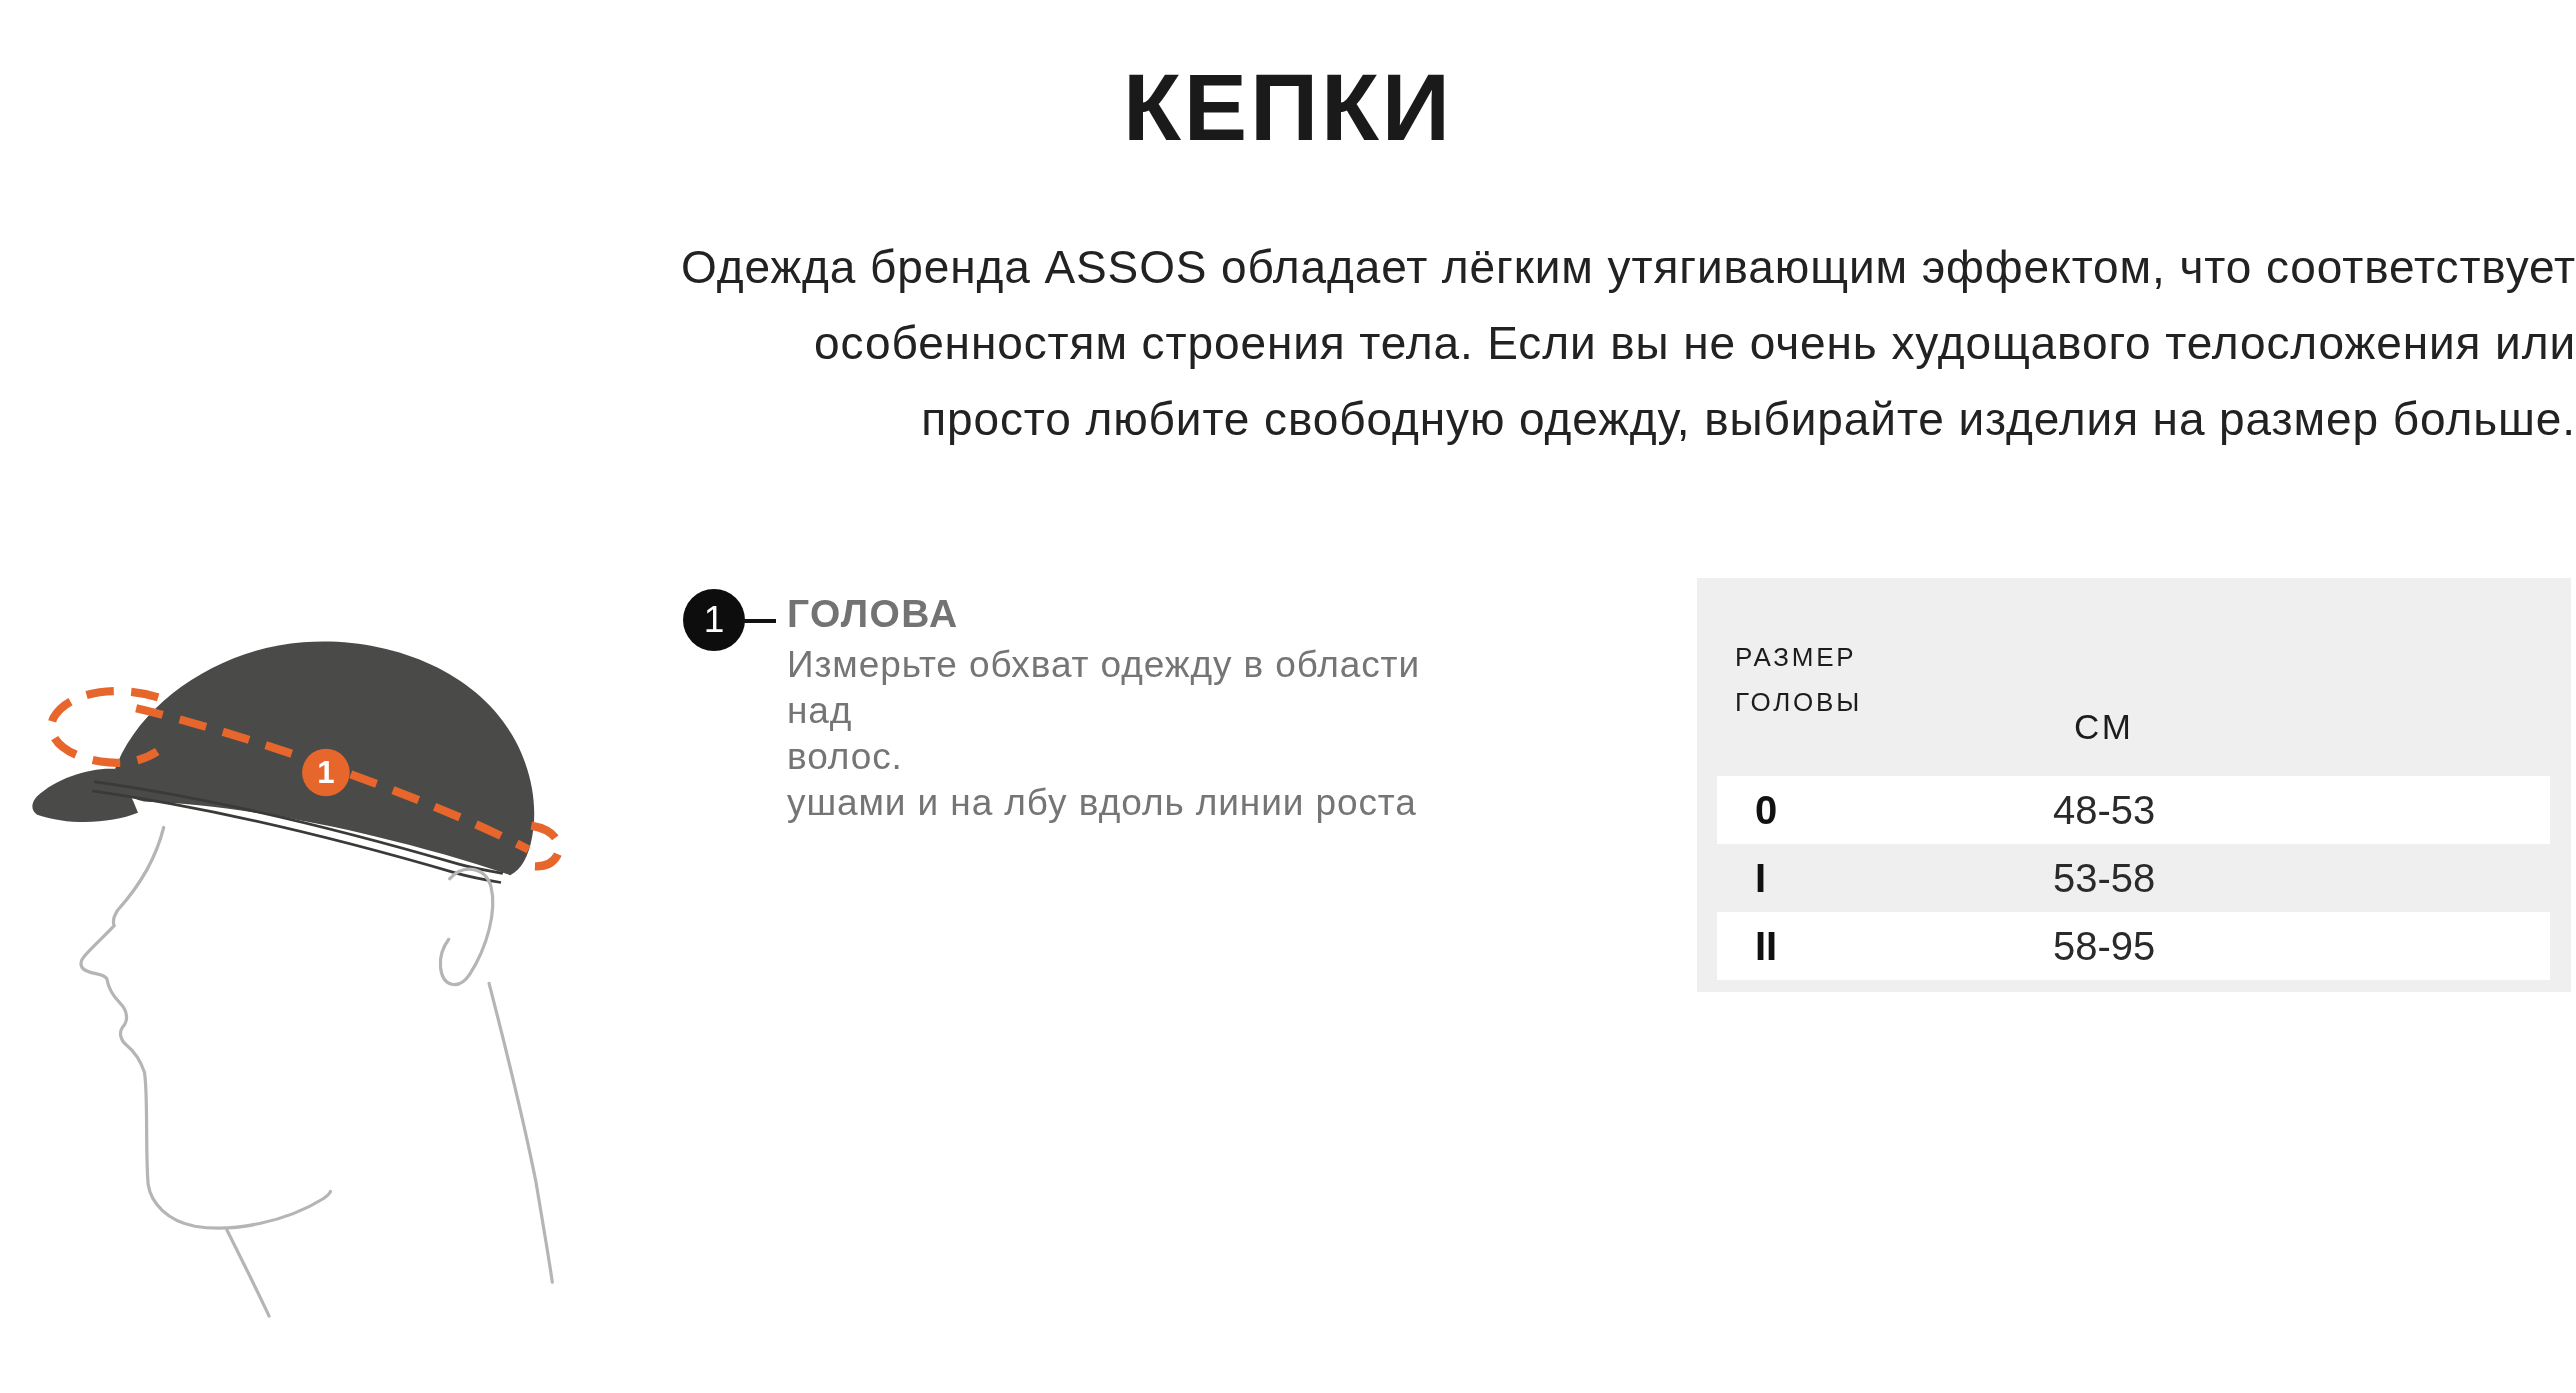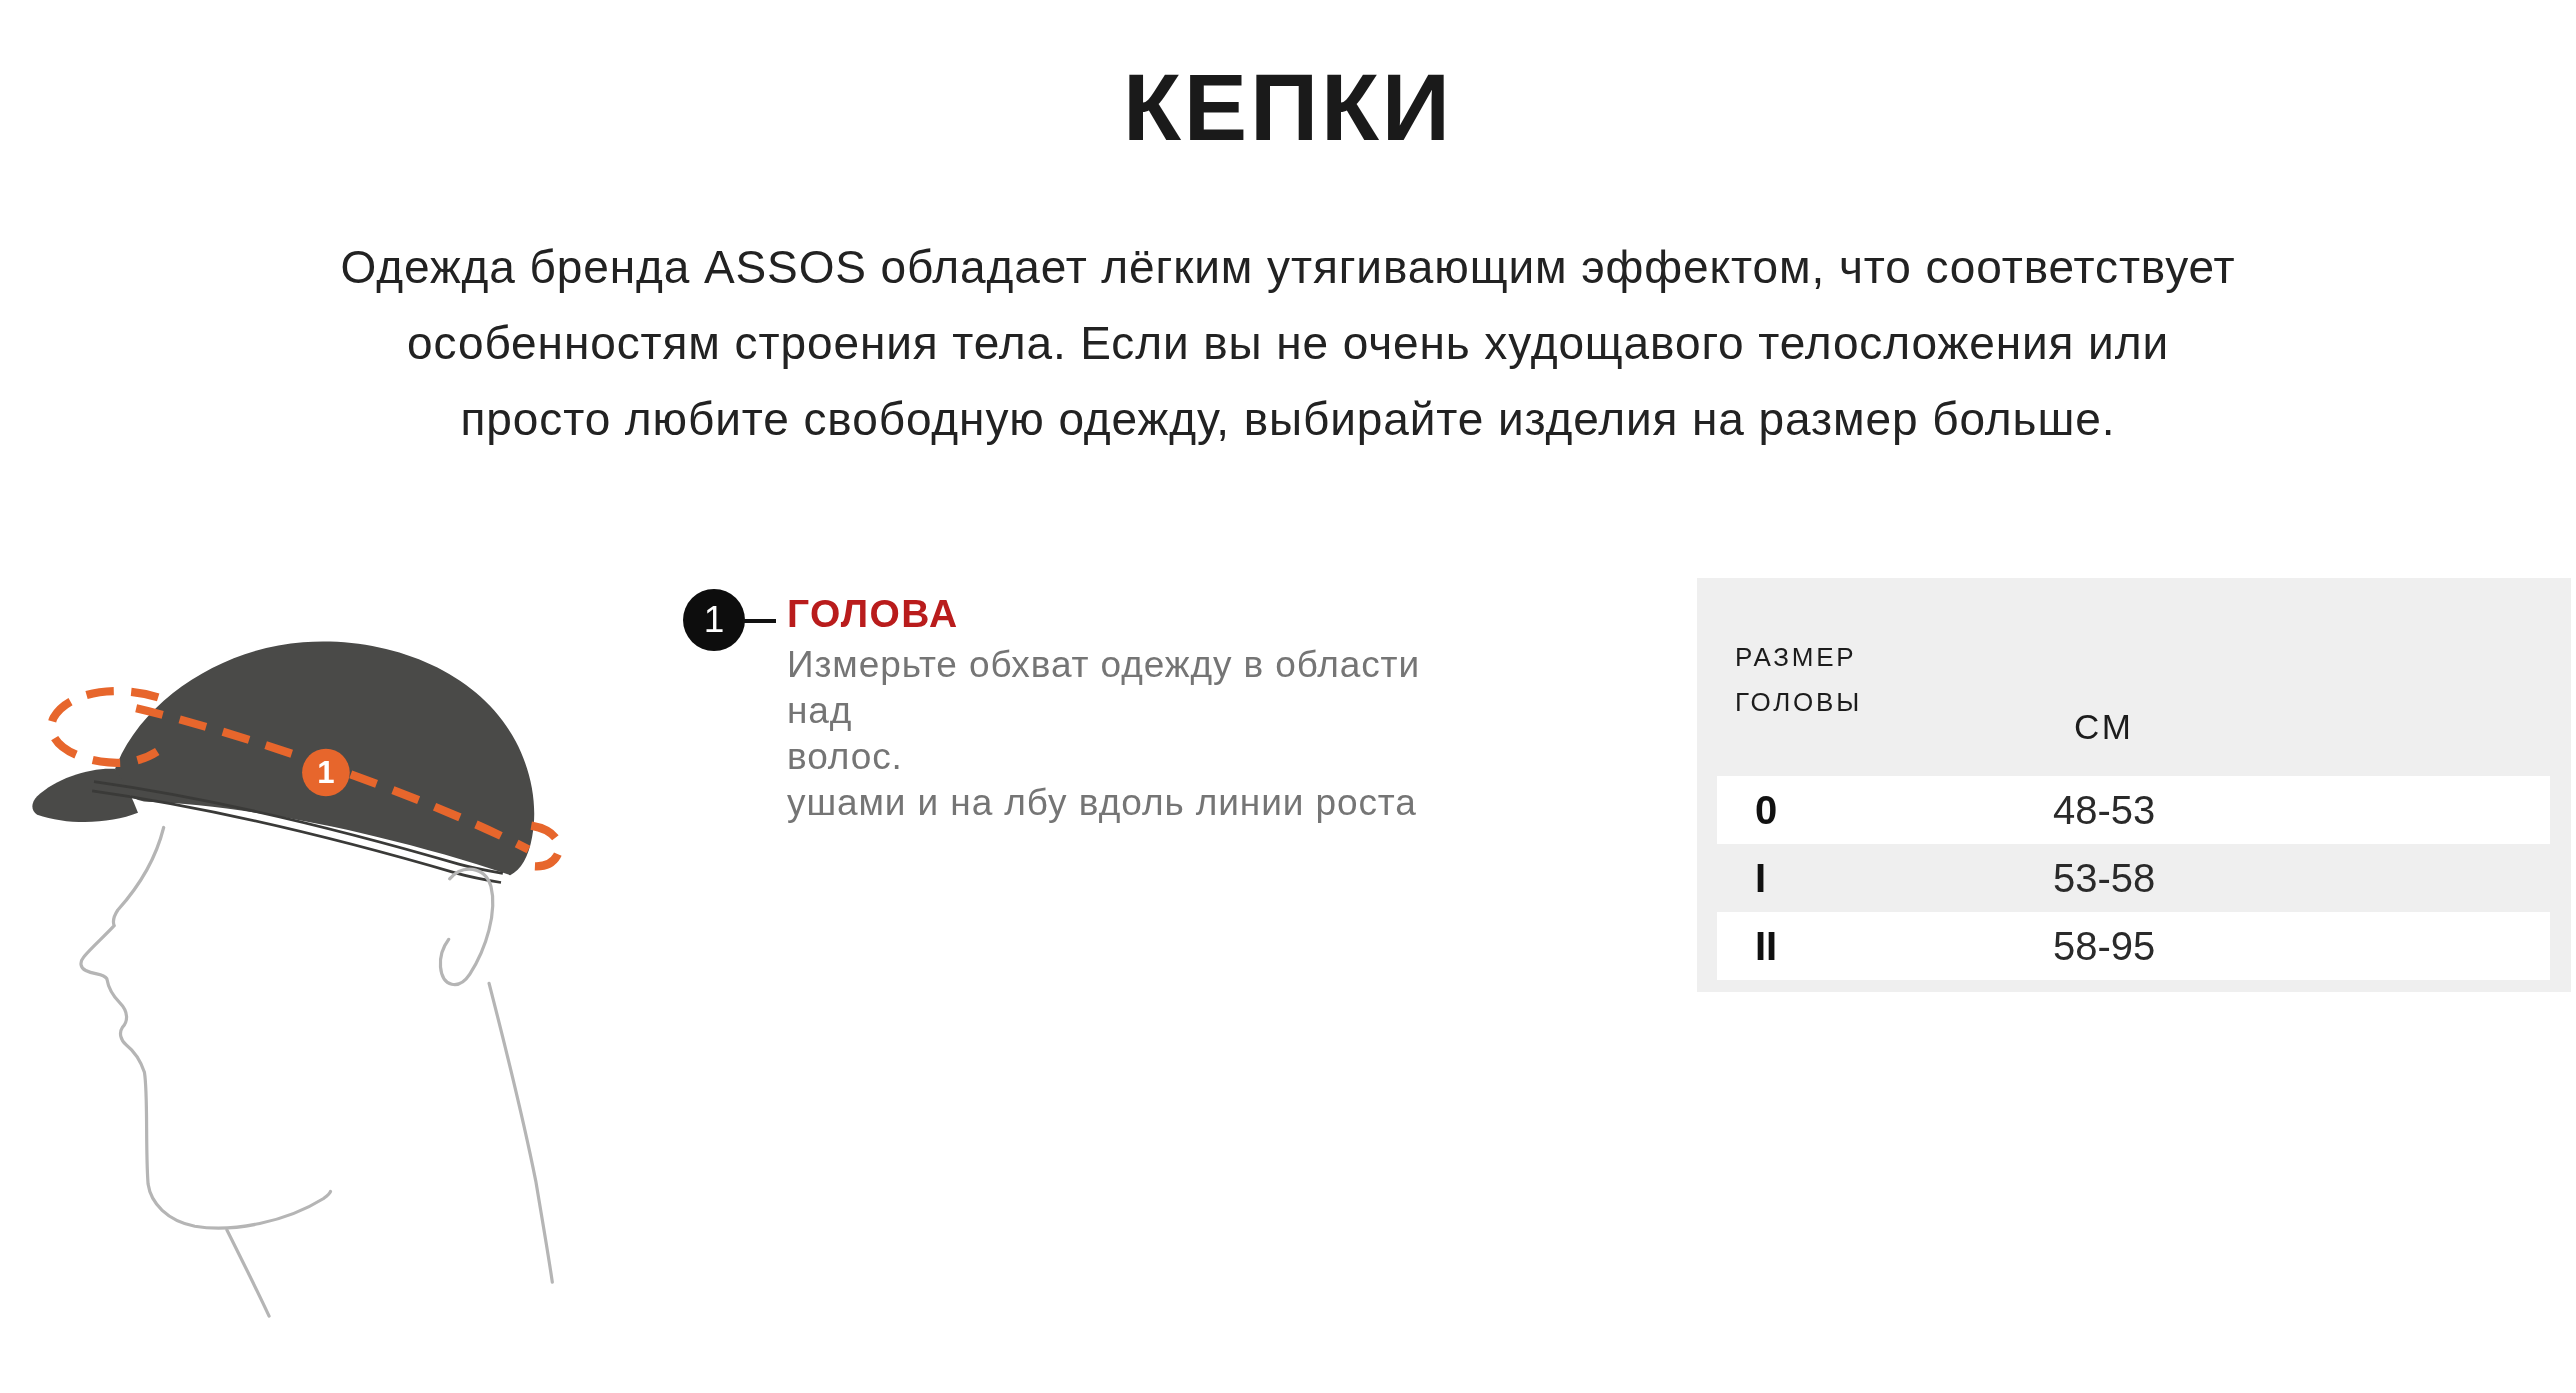--- a/index.html
+++ b/index.html
@@ -4,33 +4,33 @@
 <style>
   html,body{margin:0;padding:0;background:#ffffff;}
   #page{position:relative;width:2576px;height:1339px;background:#ffffff;overflow:hidden;
         font-family:"Liberation Sans", sans-serif;color:#1a1a1a;}
 
   
   .title{position:absolute;left:0;top:53px;width:2576px;text-align:center;
          font-size:95px;font-weight:700;letter-spacing:2.8px;color:#1a1a1a;}
 
   
-  .intro{position:absolute;left:0;top:229px;width:2576px;text-align:center;
+  .intro{position:absolute;left:0;top:229px;width:2576px;text-align:right;
          font-size:46px;font-weight:400;letter-spacing:0.9px;color:#222;line-height:76px;}
 
   
   .illo{position:absolute;left:27.5px;top:633px;width:550px;height:697px;}
 
   
   .badge{position:absolute;left:683px;top:589px;width:62px;height:62px;border-radius:50%;
          background:#0d0d0d;color:#ffffff;display:flex;align-items:center;justify-content:center;
          font-size:37px;font-weight:400;}
   .connector{position:absolute;left:743px;top:619px;width:33px;height:3.7px;background:#111;}
   .m-title{position:absolute;left:787px;top:594px;font-size:39px;font-weight:700;
-           letter-spacing:1.4px;color:#b91c1c;line-height:40px;}
+           letter-spacing:1.4px;color:#737373;line-height:40px;}
   .m-desc{position:absolute;left:787px;top:642px;width:697px;font-size:37px;font-weight:400;
           letter-spacing:0.9px;color:#757575;line-height:46px;}
 
   
   .panel{position:absolute;left:1697px;top:578px;width:874px;height:414px;background:#efefef;}
   .hdr-col1{position:absolute;left:38px;top:634px;font-size:26px;letter-spacing:2.8px;
             color:#1c1c1c;line-height:45px;font-weight:400;}
   .hdr-col2{position:absolute;left:377px;top:679px;font-size:35px;letter-spacing:2.8px;
             color:#1c1c1c;line-height:45px;font-weight:400;margin-top:24px;}
   .panel .abs{position:absolute;}

